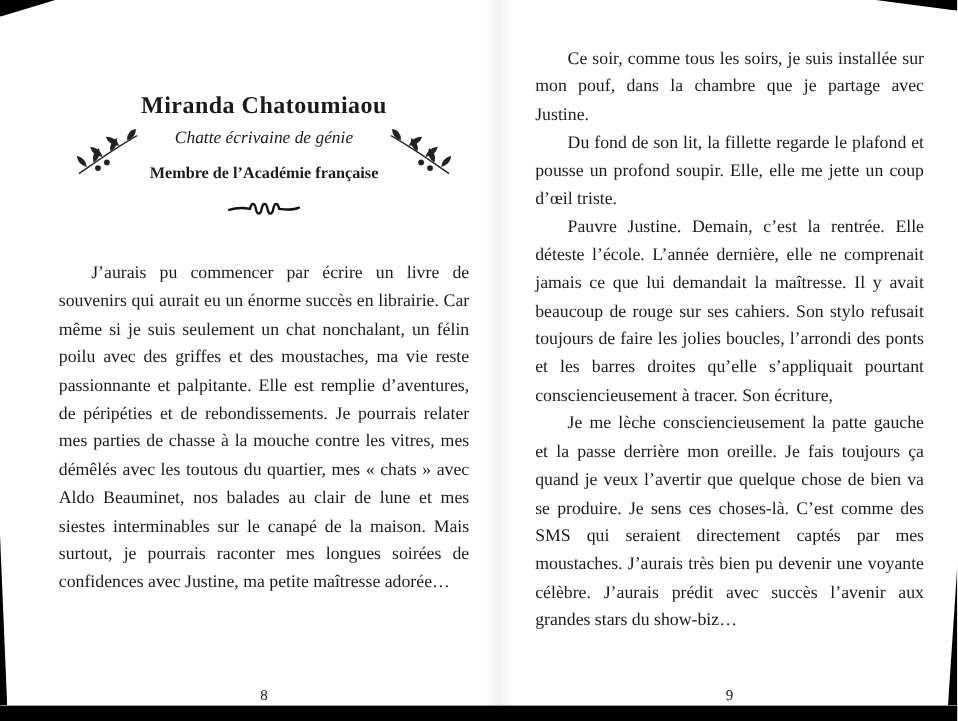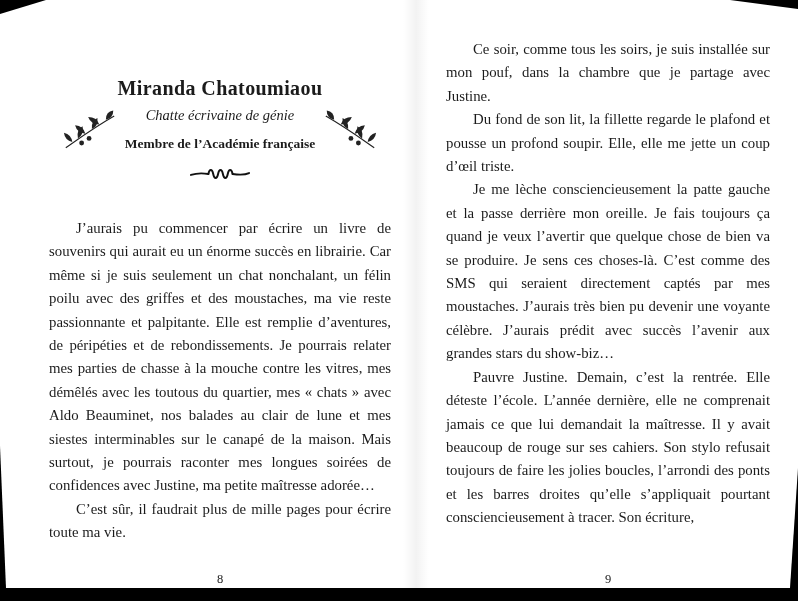--- a/index.html
+++ b/index.html
@@ -40,21 +40,21 @@
   .title {
     margin: 72px 0 0 0;
     font-size: 20px;
     line-height: 24px;
     font-weight: bold;
     letter-spacing: 0.4px;
   }
   .branch-row {
     margin-top: 4px;
     display: flex;
-    align-items: flex-end;
+    align-items: flex-start;
     justify-content: center;
     gap: 8px;
   }
   .branch { display: inline-block; line-height: 0; }
   .branch.mirrored svg { transform: scaleX(-1); }
   .subhead { display: flex; flex-direction: column; align-items: center; }
   .subtitle {
     font-style: italic;
     font-size: 14.5px;
     line-height: 18px;
@@ -151,30 +151,29 @@
             <path d="M2,9 C8,7 14,7 20,8"></path>
             <path d="M20,8 c1,-5.5 4,-5.5 5,0 c1,5.5 4,5.5 5,0 c1,-5.5 4,-5.5 5,0 c1,5.5 4,5.5 5,0 c1,-5.5 4,-5.5 5,0"></path>
             <path d="M45,8 C52,9 58,9 62,7"></path>
           </g>
         </svg>
       </div>
     </header>
 
     <div class="body">
       <p>J’aurais pu commencer par écrire un livre de souvenirs qui aurait eu un énorme succès en librairie. Car même si je suis seulement un chat nonchalant, un félin poilu avec des griffes et des moustaches, ma vie reste passionnante et palpitante. Elle est remplie d’aventures, de péripéties et de rebondissements. Je pourrais relater mes parties de chasse à la mouche contre les vitres, mes démêlés avec les toutous du quartier, mes « chats » avec Aldo Beauminet, nos balades au clair de lune et mes siestes interminables sur le canapé de la maison. Mais surtout, je pourrais raconter mes longues soirées de confidences avec Justine, ma petite maîtresse adorée…</p>
-      <p>C’est sûr, il faudrait plus de mille pages pour écrire toute ma vie.</p>
     </div>
 
     <div class="pagenum">8</div>
   </div>
 
   <div class="page page-right">
     <div class="body">
       <p>Ce soir, comme tous les soirs, je suis installée sur mon pouf, dans la chambre que je partage avec Justine.</p>
       <p>Du fond de son lit, la fillette regarde le plafond et pousse un profond soupir. Elle, elle me jette un coup d’œil triste.</p>
+      <p>Pauvre Justine. Demain, c’est la rentrée. Elle déteste l’école. L’année dernière, elle ne comprenait jamais ce que lui demandait la maîtresse. Il y avait beaucoup de rouge sur ses cahiers. Son stylo refusait toujours de faire les jolies boucles, l’arrondi des ponts et les barres droites qu’elle s’appliquait pourtant consciencieusement à tracer. Son écriture,</p>
       <p>Je me lèche consciencieusement la patte gauche et la passe derrière mon oreille. Je fais toujours ça quand je veux l’avertir que quelque chose de bien va se produire. Je sens ces choses-là. C’est comme des SMS qui seraient directement captés par mes moustaches. J’aurais très bien pu devenir une voyante célèbre. J’aurais prédit avec succès l’avenir aux grandes stars du show-biz…</p>
-      <p>Pauvre Justine. Demain, c’est la rentrée. Elle déteste l’école. L’année dernière, elle ne comprenait jamais ce que lui demandait la maîtresse. Il y avait beaucoup de rouge sur ses cahiers. Son stylo refusait toujours de faire les jolies boucles, l’arrondi des ponts et les barres droites qu’elle s’appliquait pourtant consciencieusement à tracer. Son écriture,</p>
     </div>
 
     <div class="pagenum">9</div>
   </div>
 
 </div>
 
 </body></html>

